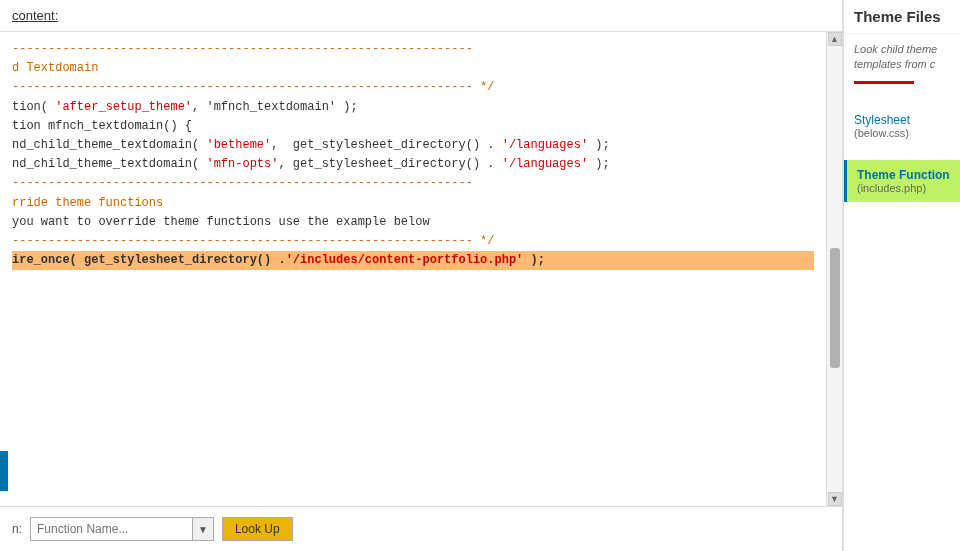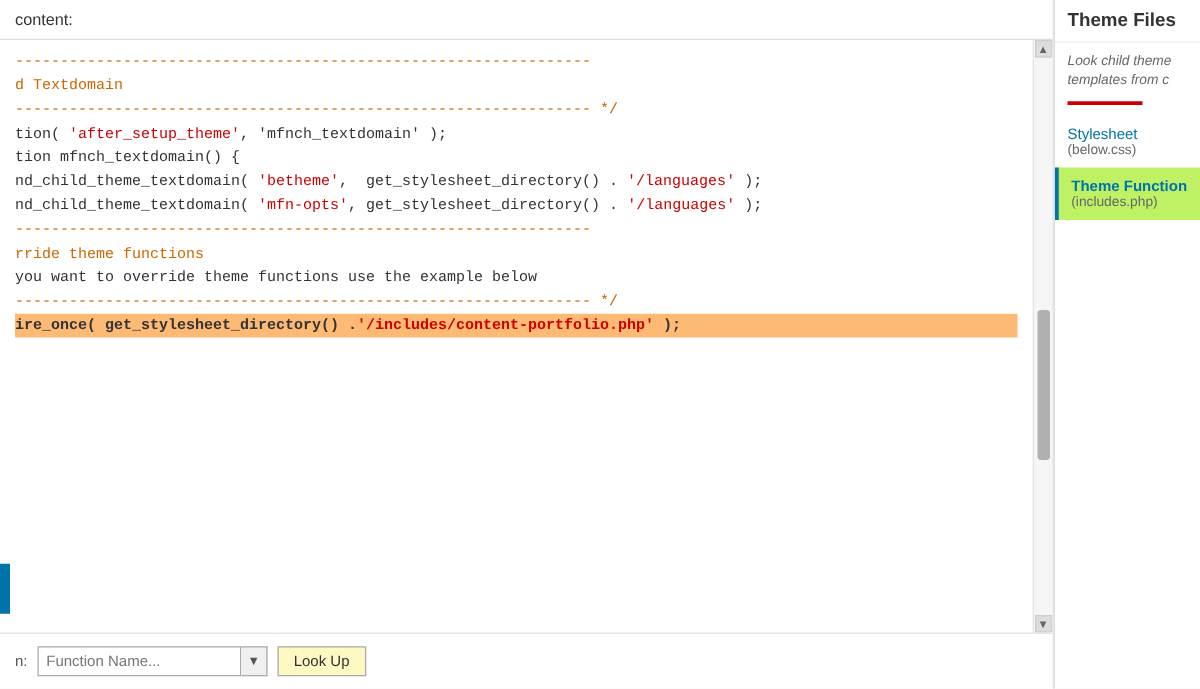--- a/index.html
+++ b/index.html
@@ -23,20 +23,21 @@
       position: relative;
       overflow: hidden;
     }
 
     .editor-header {
       padding: 8px 12px;
       border-bottom: 1px solid #ddd;
       font-size: 13px;
       color: #333;
       background: #fff;
+      text-decoration: underline;
     }
 
     .editor-wrapper {
       flex: 1;
       display: flex;
       overflow: hidden;
       position: relative;
     }
 
     .code-editor {
@@ -142,21 +143,21 @@
       padding: 0 5px;
       cursor: pointer;
       display: flex;
       align-items: center;
       font-size: 10px;
       color: #555;
     }
 
     .lookup-btn {
       padding: 4px 12px;
-      background: #fef9c3;
+      background: #eab308;
       border: 1px solid #aaa;
       cursor: pointer;
       font-size: 12px;
       color: #333;
     }
 
     
     .blue-btn {
       position: absolute;
       left: 0;
@@ -198,20 +199,21 @@
       height: 3px;
       background: #cc0000;
       width: 60px;
       margin: 0 10px 8px 10px;
     }
 
     .sidebar-item {
       padding: 8px 10px;
       cursor: pointer;
       font-size: 12px;
+      margin-top: 13px;
     }
 
     .sidebar-item.active {
       border-left: 3px solid #0073aa;
       background: #bef264;
     }
 
     .sidebar-item .item-title {
       color: #0073aa;
       font-size: 12px;

